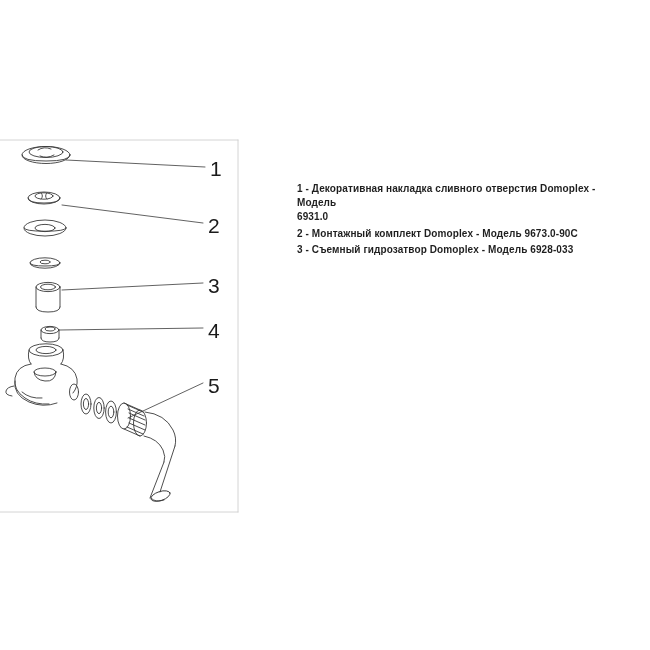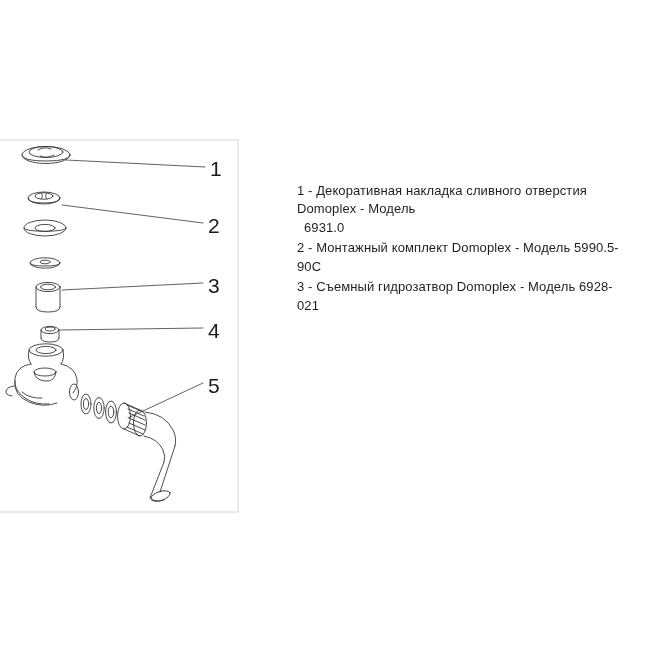--- a/index.html
+++ b/index.html
@@ -42,29 +42,29 @@
 
   
   #legend {
     position: absolute;
     left: 297px;
     top: 182px;
     width: 330px;
   }
   .legend-line {
     font-family: "Liberation Sans", sans-serif;
-    font-size: 13px;
+    font-size: 10px;
     color: #1f1f1f;
     line-height: 1.42;
     letter-spacing: 0.1px;
     margin-bottom: 2px;
     white-space: pre-wrap;
+    font-weight: bold;
   }
   .legend-line.cont {
-    margin-left: 7px;
     margin-top: -2px;
   }
 </style>
 </head>
 <body>
 
 <div id="page">
 
   <div id="drawing">
     <svg width="300" height="650" viewBox="0 0 300 650" xmlns="http://www.w3.org/2000/svg">
@@ -187,17 +187,17 @@
 
   <div class="callout-number cn1">1</div>
   <div class="callout-number cn2">2</div>
   <div class="callout-number cn3">3</div>
   <div class="callout-number cn4">4</div>
   <div class="callout-number cn5">5</div>
 
   <div id="legend">
     <div class="legend-line">1 - Декоративная накладка сливного отверстия Domoplex - Модель</div>
     <div class="legend-line cont">6931.0</div>
-    <div class="legend-line">2 - Монтажный комплект Domoplex - Модель 5990.5-90С</div>
-    <div class="legend-line">3 - Съемный гидрозатвор Domoplex - Модель 6928-021</div>
+    <div class="legend-line">2 - Монтажный комплект Domoplex - Модель 9673.0-90С</div>
+    <div class="legend-line">3 - Съемный гидрозатвор Domoplex - Модель 6928-033</div>
   </div>
 
 </div>
 
 </body></html>

